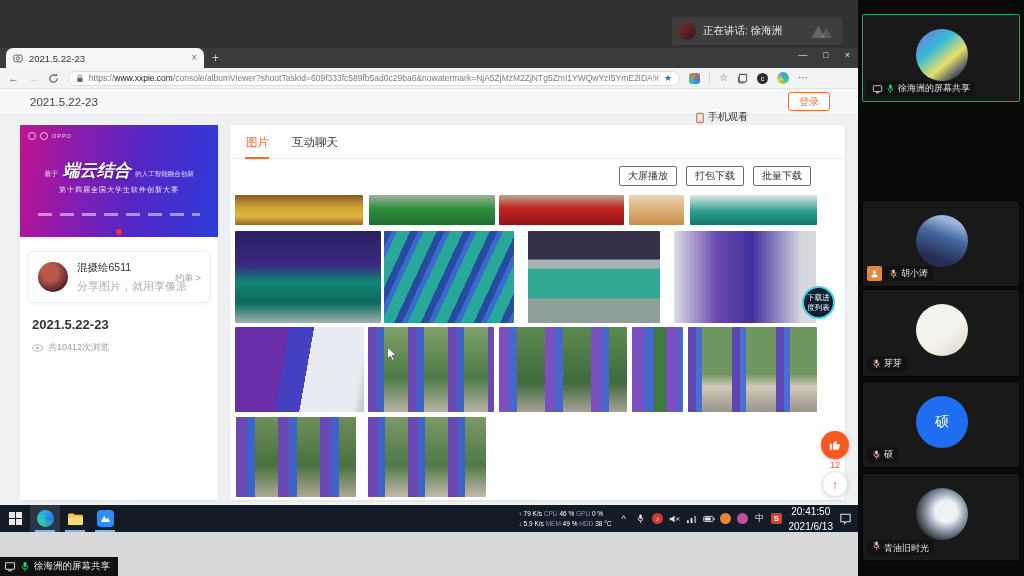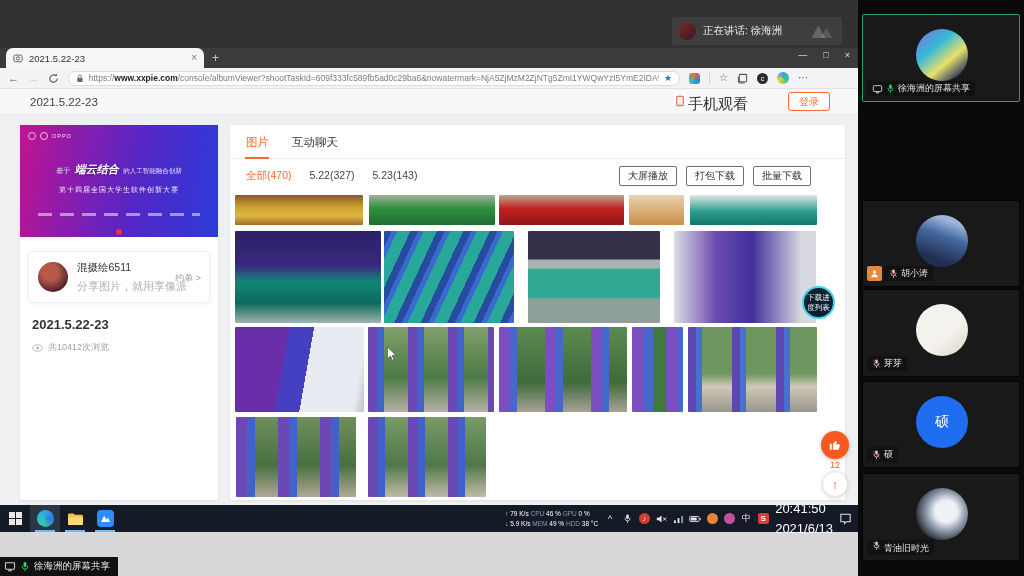--- a/index.html
+++ b/index.html
@@ -24,48 +24,48 @@
 #tab .tclose{font-size:10px;color:#777;line-height:1}
 #newtab{position:absolute;left:212px;top:3px;font-size:12px;color:#c9c9c9;line-height:14px}
 #wctrl{position:absolute;right:8px;top:2px;display:flex;gap:16px;font-size:9px;color:#e3e3e3}
 #urlbar{position:absolute;left:0;top:68px;width:858px;height:21px;background:#f2f3f4;
   border-bottom:1px solid #e2e2e2;display:flex;align-items:center;padding:0 8px;gap:9px}
 #urlbar .nav{font-size:11px;color:#555;line-height:1}
 #urlbar .nav.dis{color:#c2c2c2}
 #addr{width:612px;height:15px;background:#fff;border:1px solid #dcdcdc;border-radius:9px;
   display:flex;align-items:center;padding:0 7px;gap:5px;overflow:hidden}
 #addr .u{font-size:8.5px;color:#7a7a7a;white-space:nowrap;overflow:hidden}
-#addr .u b{color:#222;font-weight:700}
+#addr .u b{color:#222;font-weight:400}
 #addr .fav{margin-left:auto;font-size:9px;color:#1a73e8}
 .uic{font-size:10px;color:#555;line-height:1}
 .extc{width:11px;height:11px;border-radius:3px;background:conic-gradient(#e8693a,#3a7be8,#35c7a4,#e8693a)}
 .extd{width:11px;height:11px;border-radius:50%;background:#2b2b2b;color:#fff;font-size:7px;
   display:flex;align-items:center;justify-content:center}
 .uavatar{width:12px;height:12px;border-radius:50%;background:conic-gradient(#3aa0e8,#35c78a,#e8d23a,#3aa0e8)}
 .udiv{width:1px;height:11px;background:#d0d0d0}
 
 
 #page{position:absolute;left:0;top:89px;width:858px;height:416px;background:#eef0f1}
 #pagehead{position:absolute;left:0;top:0;width:858px;height:26px;background:#f7f8f9;border-bottom:1px solid #ececec}
 #pagehead .ptitle{position:absolute;left:30px;top:7px;font-size:11.5px;color:#444}
-#mobileview{position:absolute;right:110px;top:6px;display:flex;align-items:flex-start;gap:4px;font-size:15px;color:#333}
+#mobileview{position:absolute;right:110px;top:21px;display:flex;align-items:flex-end;gap:4px;font-size:10px;color:#333}
 #loginbtn{position:absolute;right:28px;top:3px;width:42px;height:19px;background:#fff;border:1px solid #fa6a32;
   border-radius:3px;color:#fa6a32;font-size:10px;display:flex;align-items:center;justify-content:center}
 
 
 #leftcard{position:absolute;left:20px;top:36px;width:198px;height:375px;background:#fff;
   border-radius:2px;box-shadow:0 1px 3px rgba(0,0,0,.07)}
 #cover{position:absolute;left:0;top:0;width:198px;height:112px;overflow:hidden;
   background:linear-gradient(100deg,#c2148e 0%,#8a1cae 28%,#5526c4 58%,#2b3bd8 100%)}
 #cover .logos{position:absolute;left:8px;top:7px;display:flex;align-items:center;gap:4px}
 #cover .lc{width:8px;height:8px;border-radius:50%;border:1px solid rgba(255,255,255,.7)}
 #cover .oppo{font-size:5.5px;color:rgba(255,255,255,.85);letter-spacing:1px}
 #cover .tline{position:absolute;left:0;top:34px;width:198px;text-align:center;color:#fff;white-space:nowrap}
 #cover .tpre{font-size:7px;opacity:.85}
-#cover .tmain{font-size:11px;font-weight:700;font-style:italic;text-shadow:0 1px 3px rgba(0,0,0,.4)}
+#cover .tmain{font-size:17px;font-weight:700;font-style:italic;text-shadow:0 1px 3px rgba(0,0,0,.4)}
 #cover .tsuf{font-size:6.5px;opacity:.85}
 #cover .tsub{position:absolute;left:0;top:60px;width:198px;text-align:center;color:rgba(255,255,255,.92);font-size:7px;letter-spacing:1px}
 #cover .tfoot{position:absolute;left:18px;top:88px;width:162px;height:3px;opacity:.5;
   background:repeating-linear-gradient(90deg,#fff 0 14px,transparent 14px 22px)}
 #coverdot{position:absolute;left:96px;top:104px;width:6px;height:6px;border-radius:50%;background:#f2303d}
 #profile{position:absolute;left:8px;top:126px;width:182px;height:52px;background:#fff;border:1px solid #f0f0f0;
   border-radius:4px;box-shadow:0 1px 4px rgba(0,0,0,.05)}
 #profile .pav{position:absolute;left:9px;top:10px;width:30px;height:30px;border-radius:50%;
   background:radial-gradient(circle at 40% 35%,#b85a4a 0 30%,#5a2430 70%,#2a1018)}
 #profile .pname{position:absolute;left:48px;top:9px;font-size:10.5px;font-weight:400;color:#333}
@@ -109,21 +109,21 @@
 #startsq i{background:#e8e8e8}
 .edgeic{width:17px;height:17px;border-radius:50%;background:conic-gradient(from 210deg,#35c7a4,#2bb3d8,#2b7de9,#35c7a4)}
 .meetic{width:17px;height:17px;border-radius:4px;background:#2d8cff;display:flex;align-items:center;justify-content:center}
 #tray{margin-left:auto;display:flex;align-items:center;gap:6px;padding-right:6px}
 #netspeed{font-size:6.5px;line-height:1.5;white-space:nowrap;color:#fff}
 #netspeed .lb{color:#8a9ab0}
 #netspeed .ar{color:#cfd6df}
 .tic{display:flex;align-items:center;justify-content:center;width:12px;height:12px;font-size:9px;color:#e8e8e8}
 .tic .bub{width:11px;height:11px;border-radius:50%;color:#fff;font-size:7px;display:flex;align-items:center;justify-content:center}
 .tic .sq{width:11px;height:11px;border-radius:2px;color:#fff;font-size:8px;font-weight:700;display:flex;align-items:center;justify-content:center}
-#clock{font-size:13px;color:#fff;text-align:left;line-height:1.5;white-space:nowrap}
+#clock{font-size:10px;color:#fff;text-align:center;line-height:1.5;white-space:nowrap}
 #notific{width:13px;height:13px}
 
 
 #sharechip{position:absolute;left:0;top:557px;height:19px;background:rgba(0,0,0,.92);display:flex;
   align-items:center;gap:4px;padding:0 8px 0 4px}
 #sharechip .sctx{font-size:9.5px;color:#e8e8e8;white-space:nowrap}
 
 
 #sidebar{position:absolute;left:858px;top:0;width:166px;height:576px;background:#0a0a0a}
 .ptile{position:absolute;left:4px;width:158px;background:#191919;border:1px solid #050505;border-radius:2px}
@@ -245,25 +245,20 @@
           <span>共10412次浏览</span>
         </div>
       </div>
 
       <div id="rightcard">
         <div id="tabsrow">
           <span class="ptab on" style="left:16px">图片</span>
           <span class="ptab off" style="left:62px">互动聊天</span>
           <span id="tabline"></span>
         </div>
-        <div id="filters">
-            <span style="color: rgb(250, 106, 50);">全部(470)</span>
-            <span style="color: rgb(68, 68, 68);">5.22(327)</span>
-            <span style="color: rgb(68, 68, 68);">5.23(143)</span>
-          </div>
         <div id="toolbar">
             <div class="tbtn">大屏播放</div>
             <div class="tbtn">打包下载</div>
             <div class="tbtn">批量下载</div>
           </div>
         <div id="grid">
             <div class="photo" style="left: 5px; top: 70px; width: 128px; height: 30px; background: linear-gradient(rgb(138, 90, 40), rgb(202, 161, 47) 40%, rgb(224, 183, 62) 70%, rgb(156, 106, 45));"></div>
             <div class="photo" style="left: 139px; top: 70px; width: 126px; height: 30px; background: linear-gradient(rgb(159, 178, 154), rgb(47, 143, 62) 45%, rgb(31, 110, 48));"></div>
             <div class="photo" style="left: 269px; top: 70px; width: 125px; height: 30px; background: linear-gradient(rgb(185, 169, 143), rgb(194, 33, 33) 45%, rgb(143, 22, 22));"></div>
             <div class="photo" style="left: 399px; top: 70px; width: 55px; height: 30px; background: linear-gradient(rgb(231, 210, 180), rgb(217, 169, 106) 60%, rgb(201, 143, 78));"></div>

